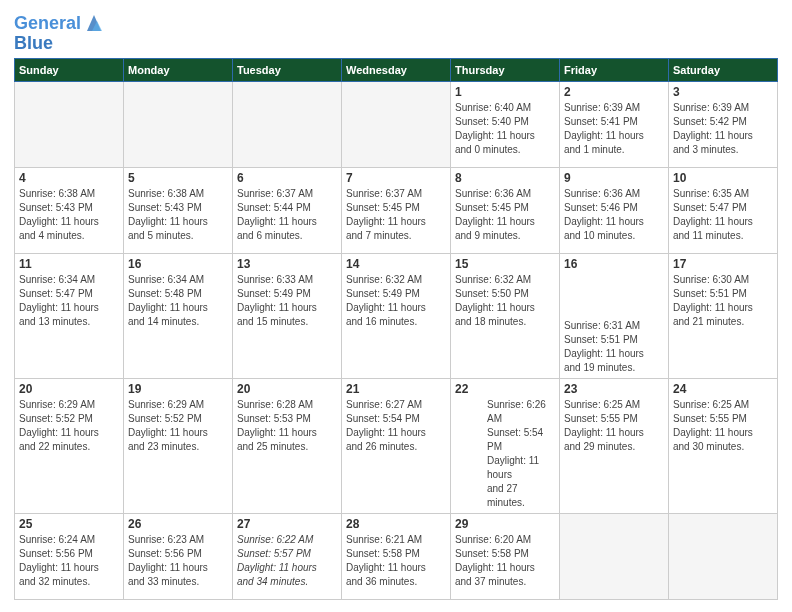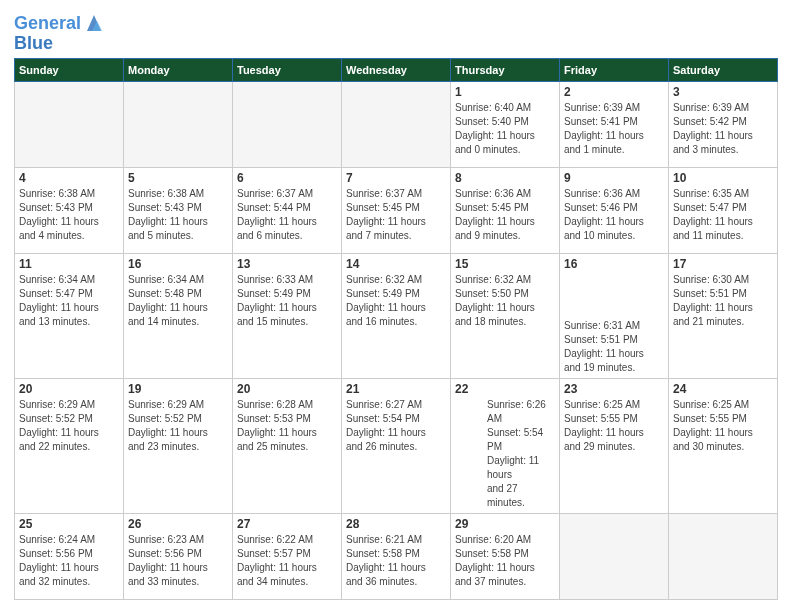--- a/index.html
+++ b/index.html
@@ -325,21 +325,21 @@
           </td>
           <td>
             <span class="day-num">26</span>
             <div class="day-info" style="white-space: pre-line;">Sunrise: 6:23 AM
 Sunset: 5:56 PM
 Daylight: 11 hours
 and 33 minutes.</div>
           </td>
           <td>
             <span class="day-num">27</span>
-            <div class="day-info" style="white-space: pre-line;">Sunrise: 6:22 AM
+            <div class="day-info" style="white-space: pre-line; font-style: italic;">Sunrise: 6:22 AM
 Sunset: 5:57 PM
 Daylight: 11 hours
 and 34 minutes.</div>
           </td>
           <td>
             <span class="day-num">28</span>
             <div class="day-info" style="white-space: pre-line;">Sunrise: 6:21 AM
 Sunset: 5:58 PM
 Daylight: 11 hours
 and 36 minutes.</div>

